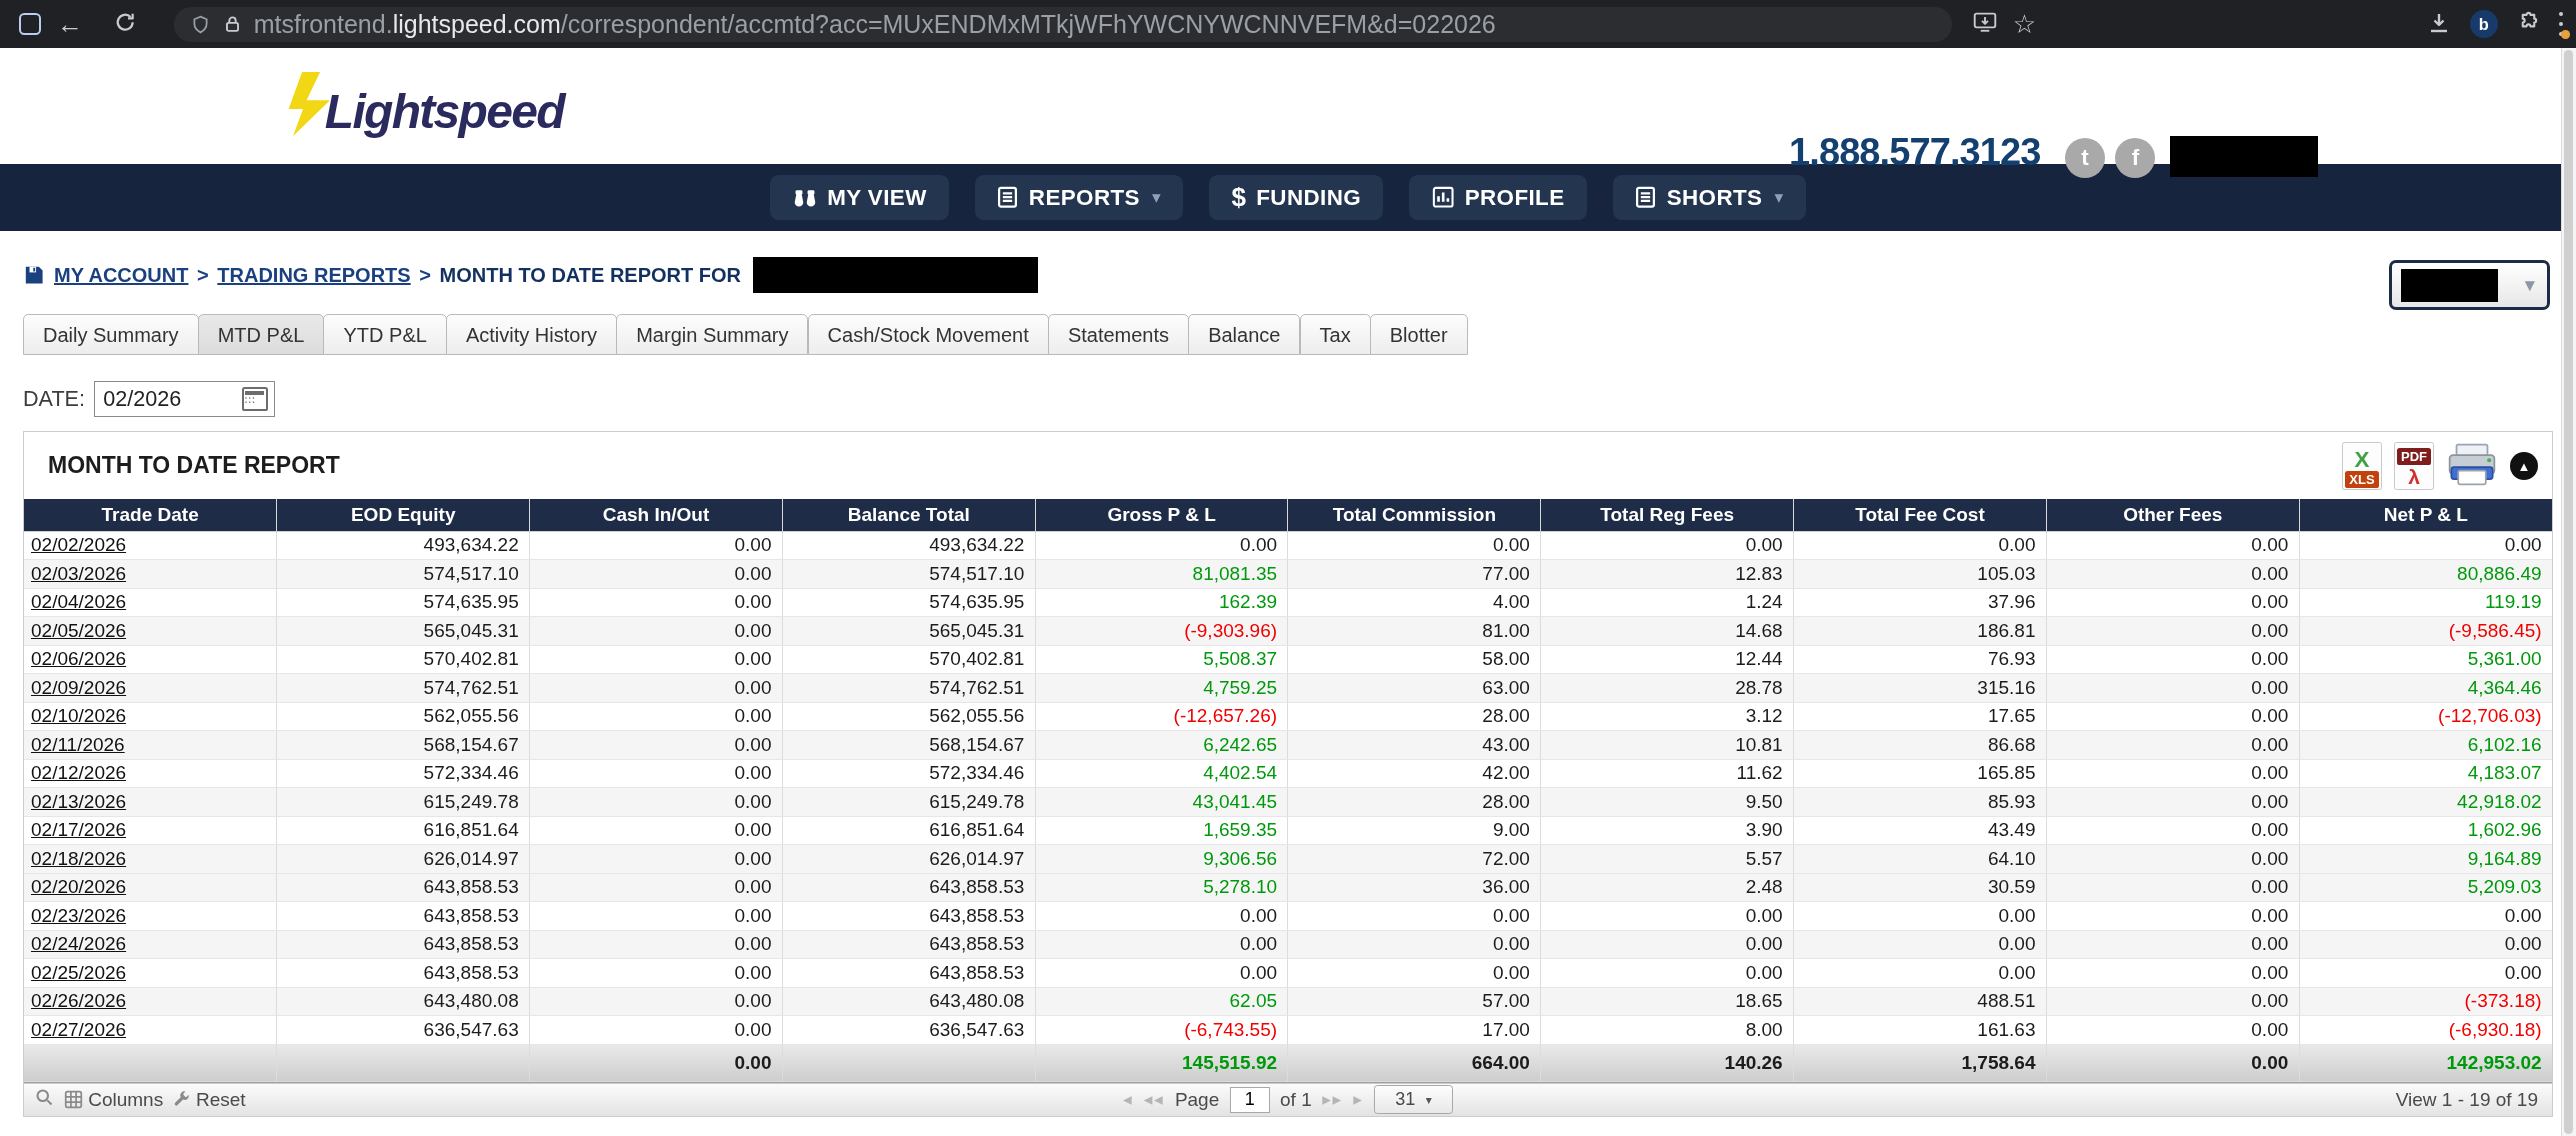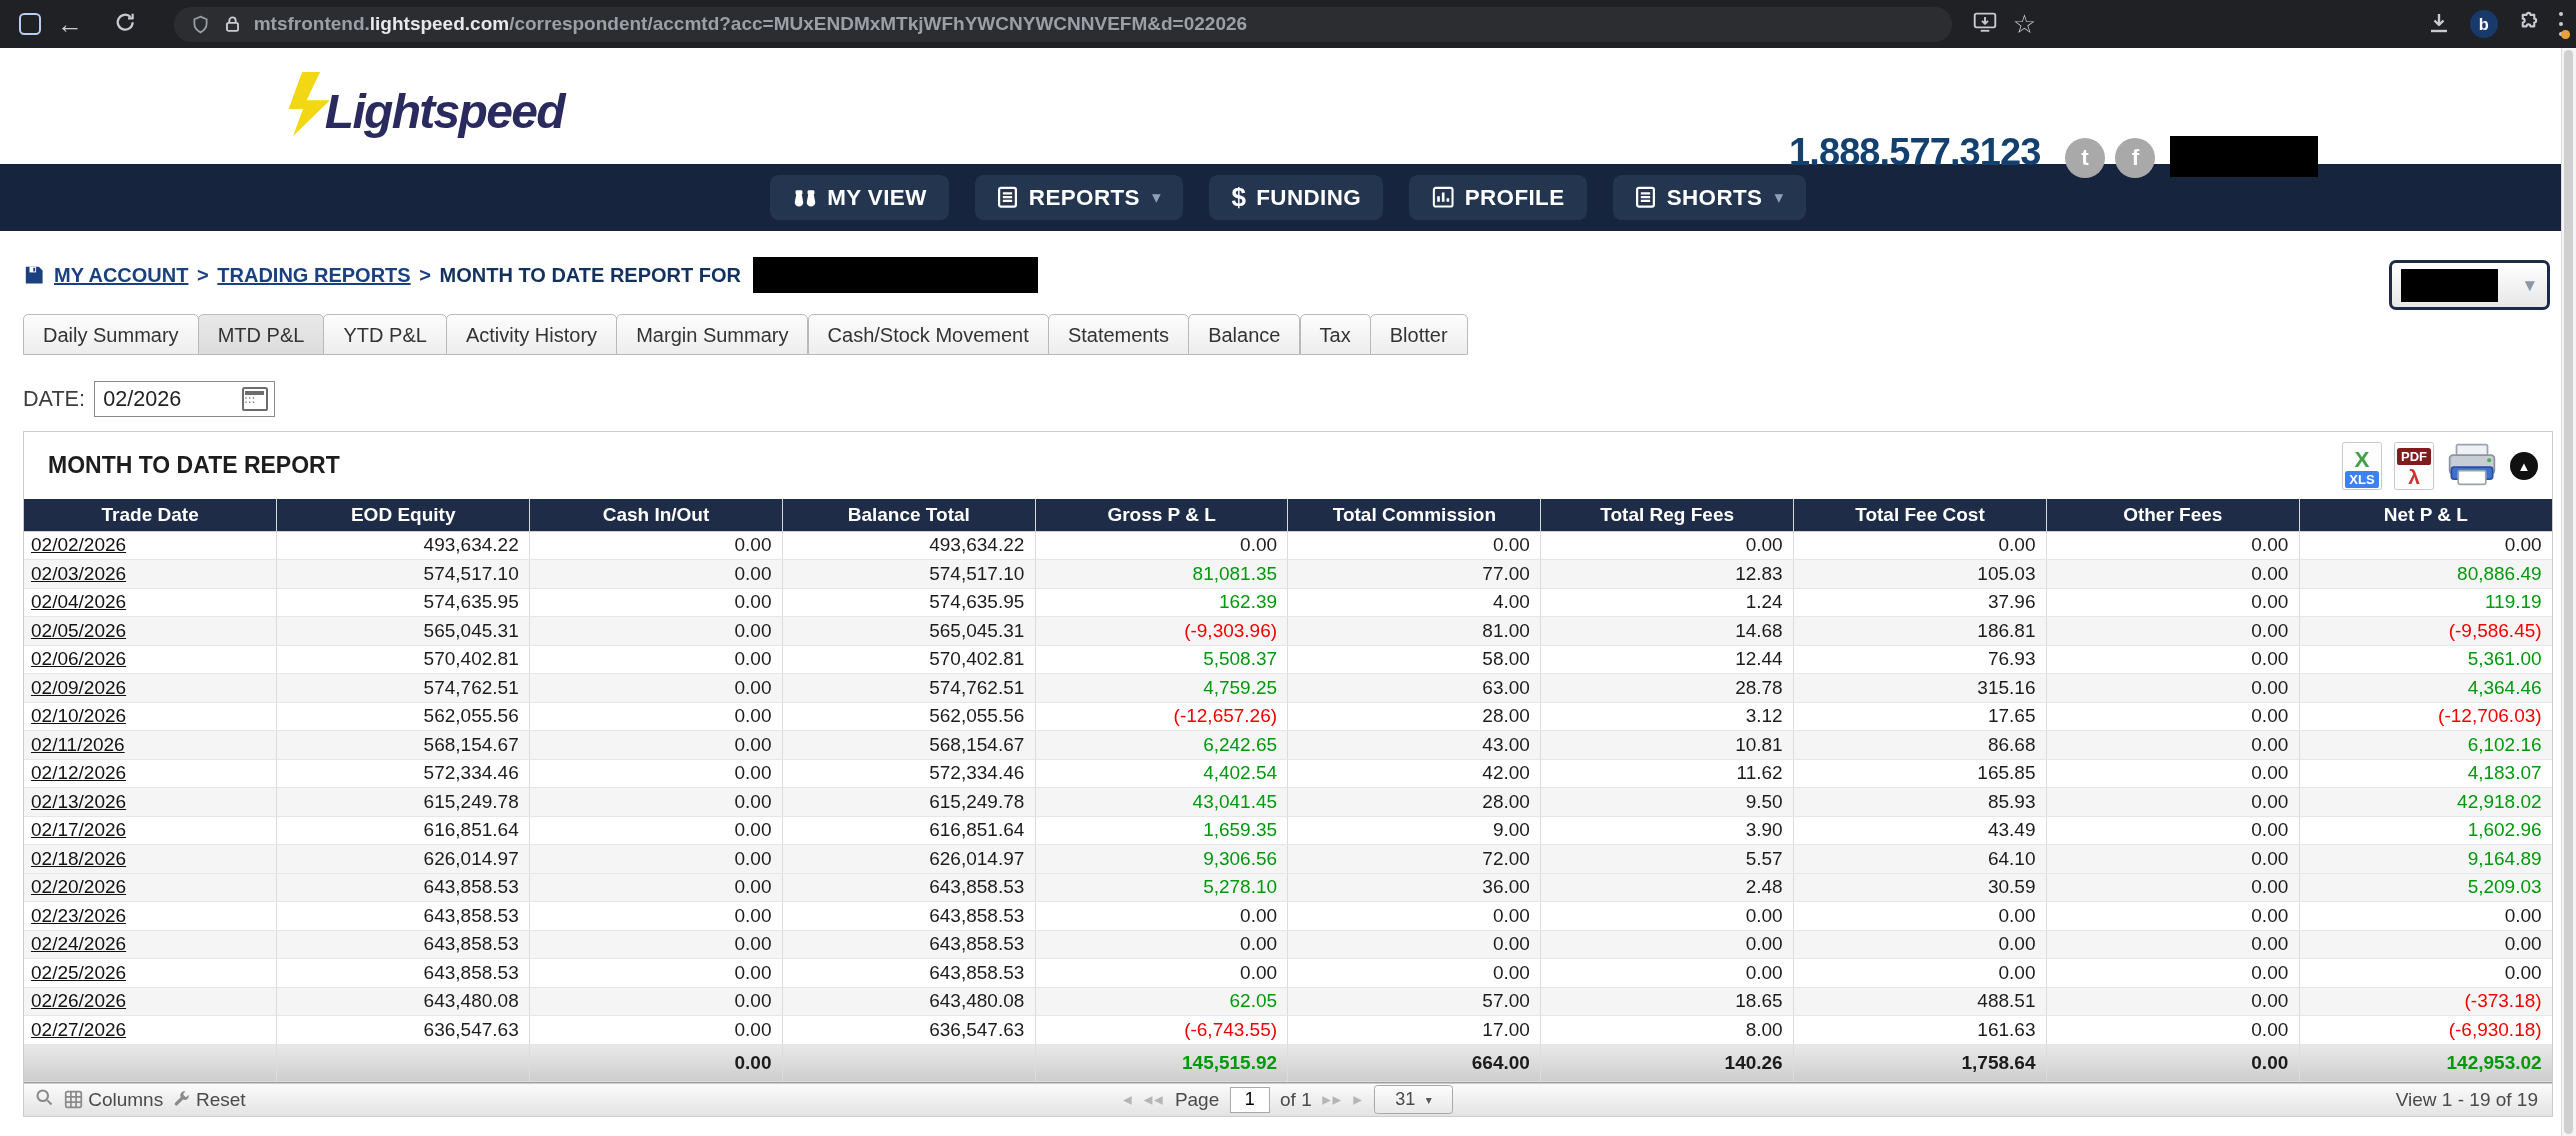--- a/index.html
+++ b/index.html
@@ -12,21 +12,21 @@
 
   
   .chrome { height:48px; background:#1f2124; display:flex; align-items:center; position:relative; }
   .chrome-icon { color:#c7cbd1; font-size:26px; line-height:1; margin:0 15.5px; }
   .tab-overview { width:22.4px; height:22.4px; border:2.6px solid #b9cdf3; border-radius:5.2px; margin-left:19px; }
   .omnibox {
     margin-left:22.4px; width:1778px; height:35px; background:#2c2d31; border-radius:17.3px;
     display:flex; align-items:center; padding:0 15.5px; color:#9aa0a6;
   }
   .omnibox svg { flex:0 0 auto; }
-  .url { font-size:19px; margin-left:12px; white-space:nowrap; overflow:hidden;font-weight:bold; }
+  .url { font-size:25px; margin-left:12px; white-space:nowrap; overflow:hidden; }
   .url .dim { color:#9aa0a6; } .url .lit { color:#e6e8ea; }
   .chrome-right { position:absolute; right:12px; top:0; height:48px; display:flex; align-items:center; gap:19px; }
   .avatar-circle { width:28px; height:28px; border-radius:50%; background:#173a6b; display:flex; align-items:center; justify-content:center; color:#fff; font-size:16.4px; font-weight:bold; }
   .menu-dots { position:relative; width:5.2px; height:24px; display:flex; flex-direction:column; justify-content:space-between; }
   .menu-dots i { width:4.3px; height:4.3px; border-radius:50%; background:#c7cbd1; }
   .menu-badge { position:absolute; right:-6px; bottom:-2.6px; width:8.6px; height:8.6px; border-radius:50%; background:#e8a03c; }
 
   
   .site-header { height:116px; background:#fff; position:relative; }
   .logo { position:absolute; left:285px; top:24px; display:flex; align-items:flex-end; cursor:pointer; }
@@ -71,21 +71,21 @@
   .cal-icon:before { content:""; position:absolute; left:1.7px; right:1.7px; top:1.7px; height:4.3px; background:#6d6d6d; }
   .cal-icon:after { content:"∶∶∶"; position:absolute; left:0.9px; top:5.2px; font-size:11.2px; color:#6d6d6d; letter-spacing:0.9px; }
 
   
   .panel { margin:14px 23px 0 23px; border:0.9px solid #cccccc; background:#fff; }
   .panel-header { height:67px; display:flex; align-items:center; position:relative; }
   .panel-title { margin-left:24px; font-size:23px; font-weight:bold; color:#1d1d1d; }
   .export-icons { position:absolute; right:14px; top:10.4px; display:flex; align-items:center; gap:12px; }
   .file-icon { width:40px; height:48px; background:#fdfdfd; border:0.9px solid #c9c9c9; border-radius:2.6px; position:relative; font-weight:bold; cursor:pointer; }
   .file-icon .tag { position:absolute; left:1.7px; right:1.7px; bottom:1.7px; color:#fff; font-size:13px; text-align:center; border-radius:2.6px; padding:0.9px 0; }
-  .xls .tag { background:#3b82f6; }
+  .xls .tag { background:#c2410c; }
   .xls .glyph { color:#43a047; font-size:22.4px; position:absolute; top:3.5px; left:0; right:0; text-align:center; }
   .pdf .tag { top:5px; bottom:auto; background:#7f1d1d; }
   .pdf .glyph { color:#d32f2f; font-size:21px; position:absolute; bottom:0px; left:0; right:0; text-align:center; }
   .printer { cursor:pointer; }
   .collapse-btn { width:28px; height:28px; border-radius:50%; background:#111; color:#fff; font-size:13px; display:flex; align-items:center; justify-content:center; cursor:pointer; }
 
   
   table.grid { width:100%; border-collapse:collapse; table-layout:fixed; }
   .grid th { background:#1e2c48; color:#fff; font-size:19px; font-weight:bold; height:32px; border-right:1.7px solid #d8d8d8; border-bottom:1.7px solid #cfcfcf; cursor:pointer; }
   .grid th:last-child { border-right:none; }

